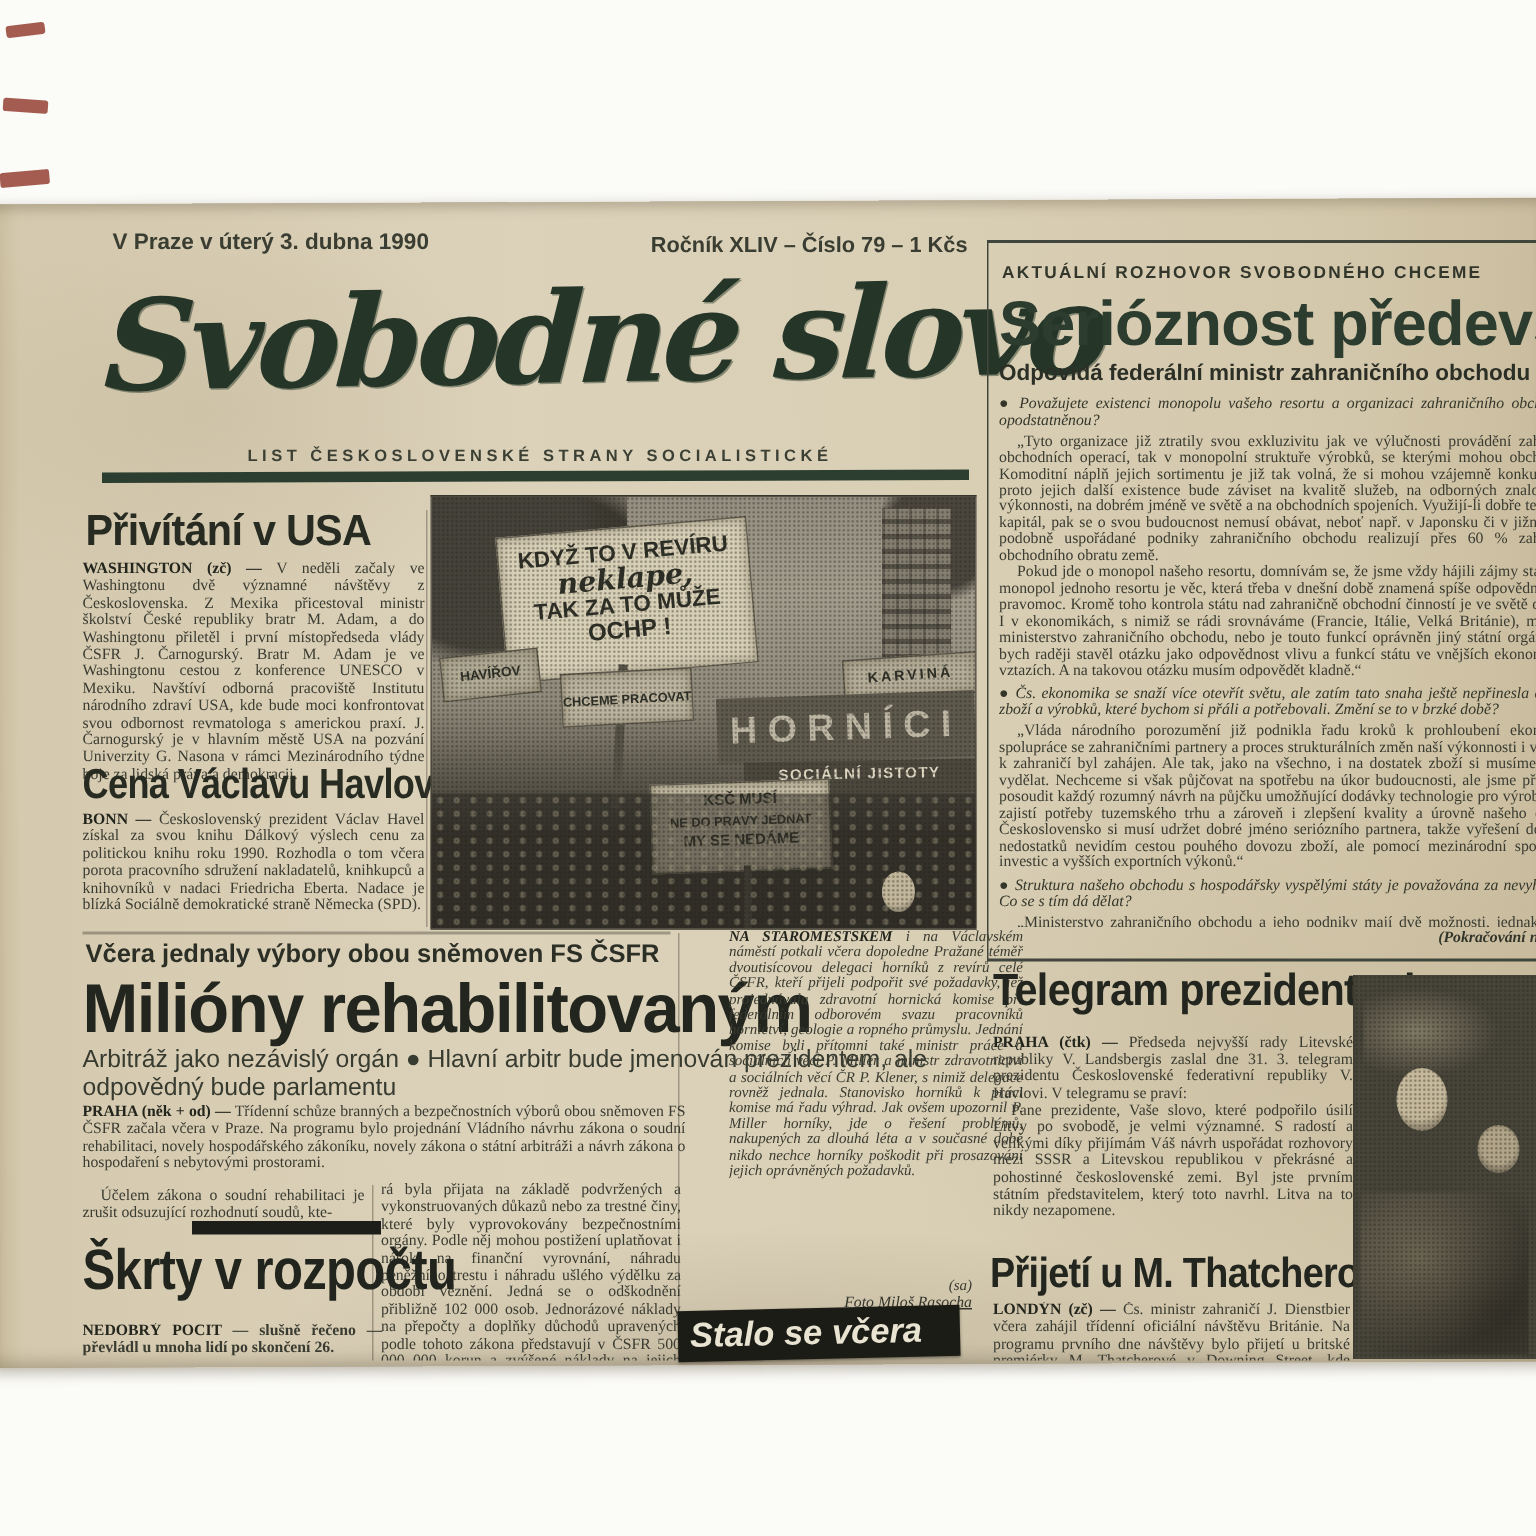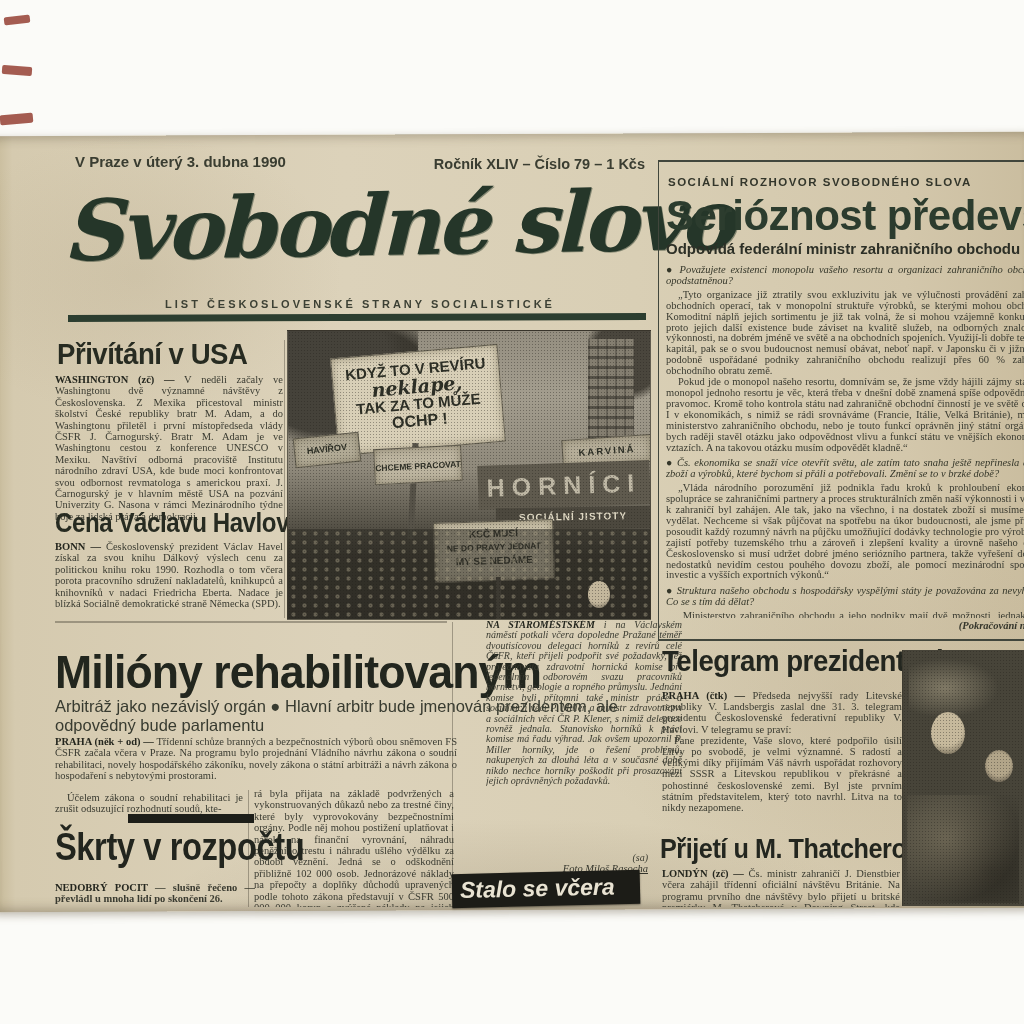--- a/index.html
+++ b/index.html
@@ -125,20 +125,21 @@
     <div class="abs" style="left:208px;top:246px;width:5px;height:42px;background:#4e4a41;"></div>
 
     <div class="abs" style="left:0;top:198px;width:362px;height:90px;
                 background-color:rgba(46,43,36,.55);
                 background-image:radial-gradient(circle, rgba(155,147,124,.5) 1.5px, transparent 2.6px);
                 background-size:11px 9px;"></div>
     <div class="abs" style="left:300px;top:250px;width:22px;height:27px;border-radius:50%;
                 background:radial-gradient(circle at 45% 40%, #c3b79c 0 55%, #8d8470 80%);"></div>
   </div>
 
+  <div class="abs sans" style="left:57px;top:626px;font-size:17px;font-weight:bold;color:#2c2f26;white-space:nowrap;">Včera jednaly výbory obou sněmoven FS ČSFR</div>
   <div class="abs headline" style="left:55px;top:645px;font-size:46px;letter-spacing:-1px;transform:scaleX(.97);color:#22261e;">Milióny rehabilitovaným</div>
   <div class="abs body-txt" style="left:55px;top:736px;width:402px;">
     <span class="lead">PRAHA (něk + od) —</span>
     <span>Třídenní schůze branných a bezpečnostních výborů obou sněmoven FS ČSFR začala včera v Praze. Na programu bylo projednání Vládního návrhu zákona o soudní rehabilitaci, novely hospodářského zákoníku, novely zákona o státní arbitráži a návrh zákona o hospodaření s nebytovými prostorami.</span>
   </div>
 
   <div class="abs sans" style="left:55px;top:697px;width:588px;font-size:16.5px;color:#383b30;line-height:19px;">Arbitráž jako nezávislý orgán ● Hlavní arbitr bude jmenován prezidentem, ale odpovědný bude parlamentu</div>
   <div class="abs body-txt indent" style="left:55px;top:792px;width:188px;">Účelem zákona o soudní rehabilitaci je zrušit odsuzující rozhodnutí soudů, kte-</div>
   <div class="abs body-txt" style="left:254px;top:788px;width:200px;height:119px;overflow:hidden;">rá byla přijata na základě podvržených a vykonstruovaných důkazů nebo za trestné činy, které byly vyprovokovány bezpečnostními orgány. Podle něj mohou postižení uplatňovat i nárok na finanční vyrovnání, náhradu peněžního trestu i náhradu ušlého výdělku za období věznění. Jedná se o odškodnění přibližně 102 000 osob. Jednorázové náklady na přepočty a doplňky důchodů upravených podle tohoto zákona představují v ČSFR 500 000 000 korun a zvýšené náklady na jejich výpla-</div>
 
@@ -153,21 +154,21 @@
     <span class="lead" style="font-style:italic;">NA STAROMĚSTSKÉM</span><span> i na Václavském náměstí potkali včera dopoledne Pražané téměř dvoutisícovou delegaci horníků z revírů celé ČSFR, kteří přijeli podpořit své požadavky, jež projednávala zdravotní hornická komise při federálním odborovém svazu pracovníků hornictví, geologie a ropného průmyslu. Jednání komise byli přítomni také ministr práce a sociálních věcí P. Miller a ministr zdravotnictví a sociálních věcí ČR P. Klener, s nimiž delegace rovněž jednala. Stanovisko horníků k práci komise má řadu výhrad. Jak ovšem upozornil P. Miller horníky, jde o řešení problémů, nakupených za dlouhá léta a v současné době nikdo nechce horníky poškodit při prosazování jejich oprávněných požadavků.</span>
   </div>
   <div class="abs cap" style="left:458px;top:852px;width:190px;text-align:right;font-size:10px;color:#3a3b31;">(sa)</div>
   <div class="abs cap" style="left:458px;top:863px;width:190px;text-align:right;font-size:10.5px;color:#34352c;text-decoration:underline;">Foto Miloš Rasocha</div>
 
   <div class="abs" style="left:452px;top:872px;width:188px;height:34px;background:#1c1c17;transform:rotate(-1.3deg);box-shadow:0 1px 2px rgba(40,35,25,.5);">
     <div class="abs sans" style="left:8px;top:3px;font-size:23px;font-weight:bold;font-style:italic;color:#e9e3d2;white-space:nowrap;">Stalo se včera</div>
   </div>
 
   <div class="abs" style="left:658px;top:160px;width:368px;height:477px;border-top:2px solid #41463c;border-left:1.5px solid #41463c;border-bottom:2px solid #41463c;"></div>
-  <div class="abs sans" style="left:668px;top:176px;font-size:11.5px;font-weight:bold;letter-spacing:1.5px;color:#33362b;white-space:nowrap;">SOCIÁLNÍ ROZHOVOR SVOBODNÉHO SLOVA</div>
+  <div class="abs sans" style="left:668px;top:176px;font-size:11.5px;font-weight:bold;letter-spacing:1.5px;color:#33362b;white-space:nowrap;">AKTUÁLNÍ ROZHOVOR SVOBODNÉHO CHCEME</div>
   <div class="abs headline green" style="left:666px;top:192px;font-size:42px;color:#2c3c2e;">Serióznost především</div>
   <div class="abs sans" style="left:666px;top:240px;width:380px;font-size:15px;font-weight:bold;color:#2c2f26;white-space:nowrap;">Odpovídá federální ministr zahraničního obchodu ing. A. BARČÁK</div>
   <div class="abs body-txt" style="left:666px;top:260px;width:392px;height:358px;overflow:hidden;font-size:10.5px;line-height:10.9px;">
     <div class="qa-q">● Považujete existenci monopolu vašeho resortu a organizaci zahraničního obchodu za opodstatněnou?</div>
     <div class="indent">„Tyto organizace již ztratily svou exkluzivitu jak ve výlučnosti provádění zahraničně obchodních operací, tak v monopolní struktuře výrobků, se kterými mohou obchodovat. Komoditní náplň jejich sortimentu je již tak volná, že si mohou vzájemně konkurovat, a proto jejich další existence bude záviset na kvalitě služeb, na odborných znalostech a výkonnosti, na dobrém jméně ve světě a na obchodních spojeních. Využijí-li dobře tento svůj kapitál, pak se o svou budoucnost nemusí obávat, neboť např. v Japonsku či v jižní Koreji podobně uspořádané podniky zahraničního obchodu realizují přes 60 % zahraničně obchodního obratu země.</div>
     <div class="indent">Pokud jde o monopol našeho resortu, domnívám se, že jsme vždy hájili zájmy státu, a že monopol jednoho resortu je věc, která třeba v dnešní době znamená spíše odpovědnost, než pravomoc. Kromě toho kontrola státu nad zahraničně obchodní činností je ve světě obvyklá. I v ekonomikách, s nimiž se rádi srovnáváme (Francie, Itálie, Velká Británie), mají buď ministerstvo zahraničního obchodu, nebo je touto funkcí oprávněn jiný státní orgán. Proto bych raději stavěl otázku jako odpovědnost vlivu a funkcí státu ve vnějších ekonomických vztazích. A na takovou otázku musím odpovědět kladně.“</div>
     <div class="qa-q">● Čs. ekonomika se snaží více otevřít světu, ale zatím tato snaha ještě nepřinesla dostatek zboží a výrobků, které bychom si přáli a potřebovali. Změní se to v brzké době?</div>
     <div class="indent">„Vláda národního porozumění již podnikla řadu kroků k prohloubení ekonomické spolupráce se zahraničními partnery a proces strukturálních změn naší výkonnosti i ve směru k zahraničí byl zahájen. Ale tak, jako na všechno, i na dostatek zboží si musíme nejdřív vydělat. Nechceme si však půjčovat na spotřebu na úkor budoucnosti, ale jsme připraveni posoudit každý rozumný návrh na půjčku umožňující dodávky technologie pro výrobu, která zajistí potřeby tuzemského trhu a zároveň i zlepšení kvality a úrovně našeho exportu. Československo si musí udržet dobré jméno seriózního partnera, takže vyřešení domácích nedostatků nevidím cestou pouhého dovozu zboží, ale pomocí mezinárodní spolupráce, investic a vyšších exportních výkonů.“</div>
     <div class="qa-q">● Struktura našeho obchodu s hospodářsky vyspělými státy je považována za nevyhovující. Co se s tím dá dělat?</div>
     <div class="indent">„Ministerstvo zahraničního obchodu a jeho podniky mají dvě možnosti, jednak zajistit dostatečný prostor pro odbyt výrobků v obchodně politických ujednáních na mezivládní a smluvní úrovni, jednak napomoci při tvorbě takových nástrojů</div>

